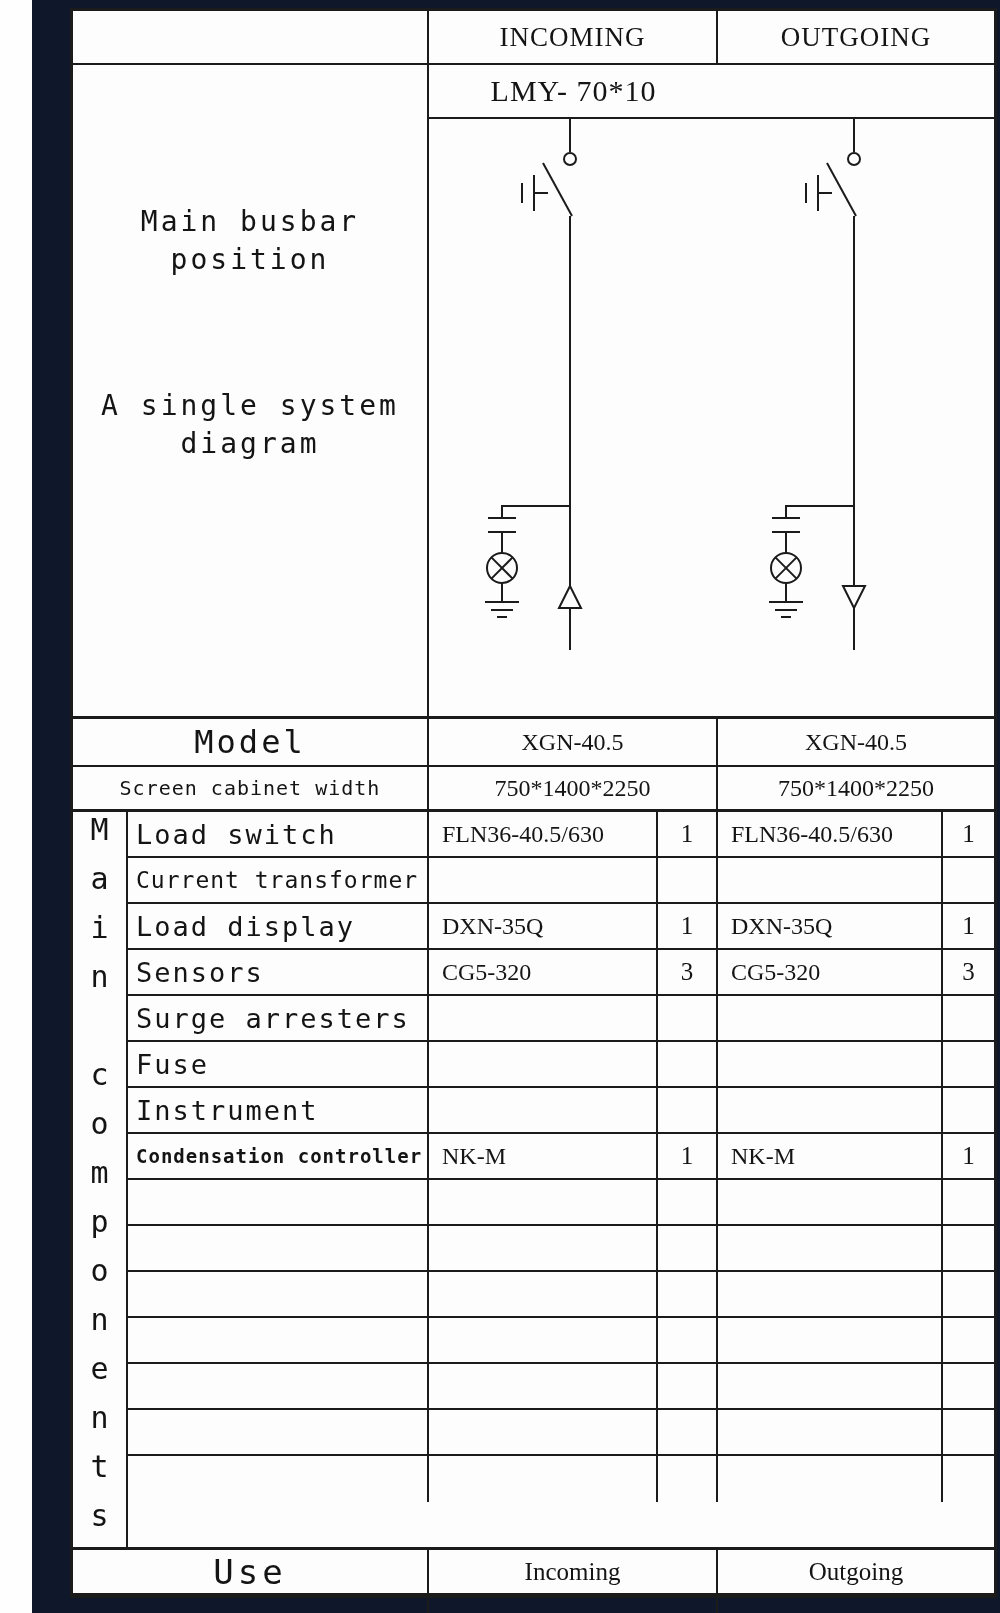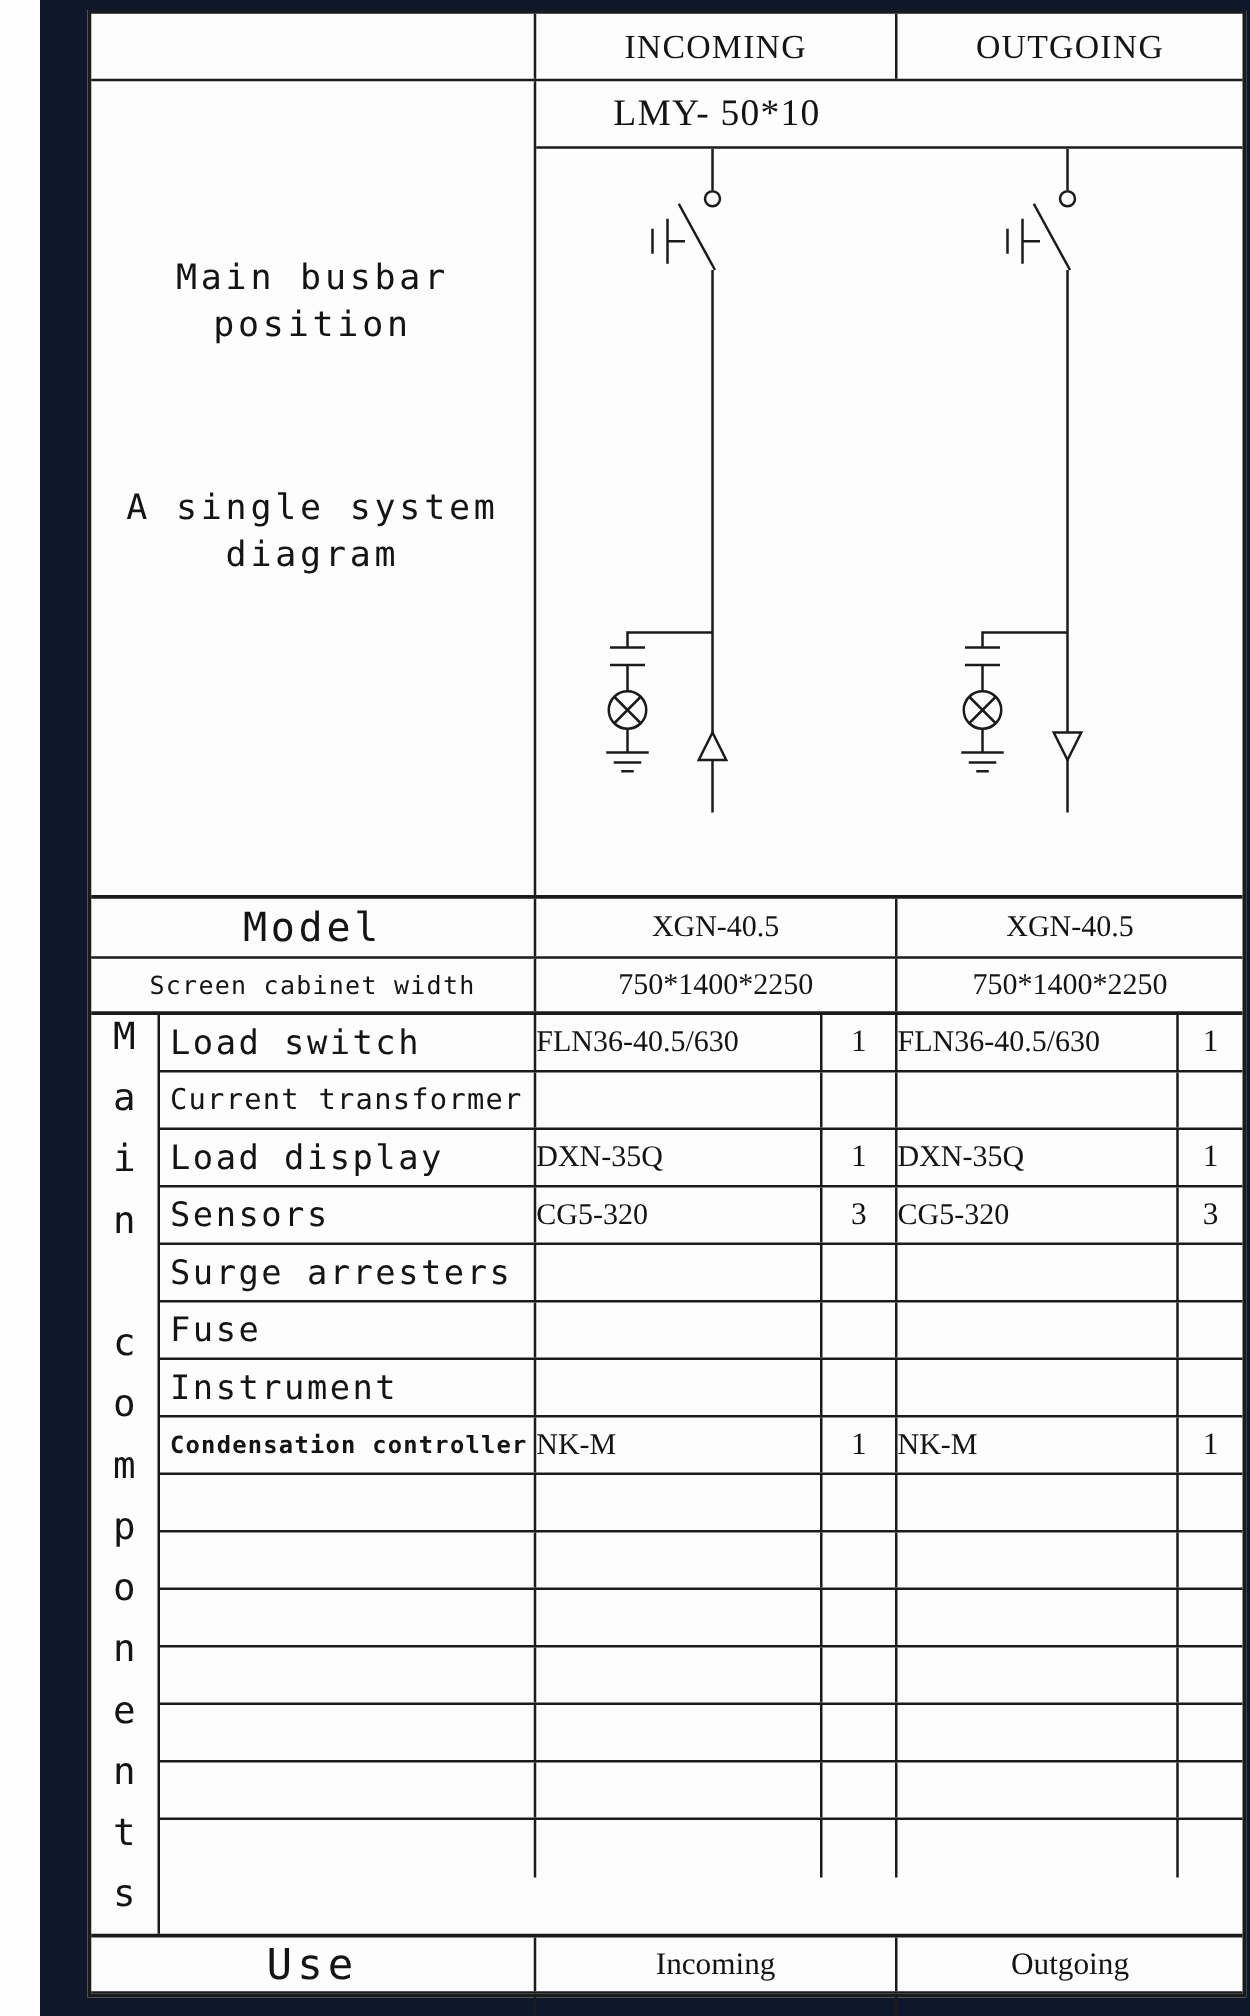--- a/index.html
+++ b/index.html
@@ -45,21 +45,21 @@
   .compband{display:flex;}
   .vlab{width:55px;border-right:2px solid #1b1b1b;box-sizing:border-box;
         display:flex;align-items:center;justify-content:center;}
   .vlab span{writing-mode:vertical-lr;text-orientation:upright;
              font-size:30px;letter-spacing:14px;line-height:55px;}
   .comprows{width:866px;display:flex;flex-direction:column;}
   .crow{height:46px;}
   .crow .cB{justify-content:flex-start;padding-left:8px;font-size:27px;letter-spacing:2px;}
   .crow.small .cB{font-size:23px;letter-spacing:1px;}
   .crow.tiny .cB{font-size:19px;letter-spacing:1px;font-weight:bold;}
-  .crow .cC,.crow .cE{justify-content:flex-start;
+  .crow .cC,.crow .cE{justify-content:flex-start;padding-left:13px;
         font-family:"Liberation Serif", serif;font-size:24px;}
   .crow .cD,.crow .cF{font-family:"Liberation Serif", serif;font-size:25px;}
 
   .userow{height:48px;}
   .userow .lab{font-size:34px;letter-spacing:4px;}
   .userow .val{font-size:25px;}
   .botrow{height:45px;}
 
   svg line, svg circle, svg polygon, svg polyline{stroke:#1b1b1b;}
 </style>
@@ -77,21 +77,21 @@
 
     <div class="row lmyband bb3">
       <div class="leftpanel">
         <div class="lptext lp1">Main busbar
 position</div>
         <div class="lptext lp2">A single system
 diagram</div>
       </div>
       <div class="rightarea">
         <div class="lmyrow">
-          <div class="lmytext">LMY- 50*10</div>
+          <div class="lmytext">LMY- 70*10</div>
         </div>
         <div class="diagarea">
           <svg width="565" height="546" viewBox="0 0 565 546" fill="none" stroke-width="2">
 
             <g>
               <line x1="141" y1="0" x2="141" y2="33"></line>
               <circle cx="141" cy="40" r="6" fill="#fdfdfd"></circle>
               <g>
                 <line x1="114" y1="44" x2="143" y2="97"></line>
                 <line x1="93" y1="64" x2="93" y2="84"></line>

